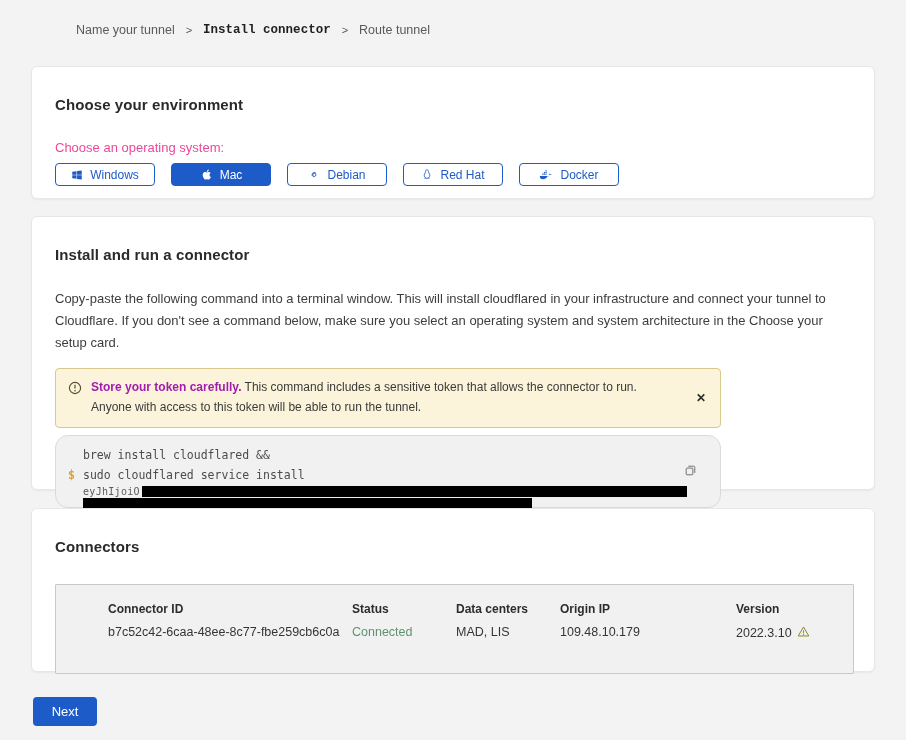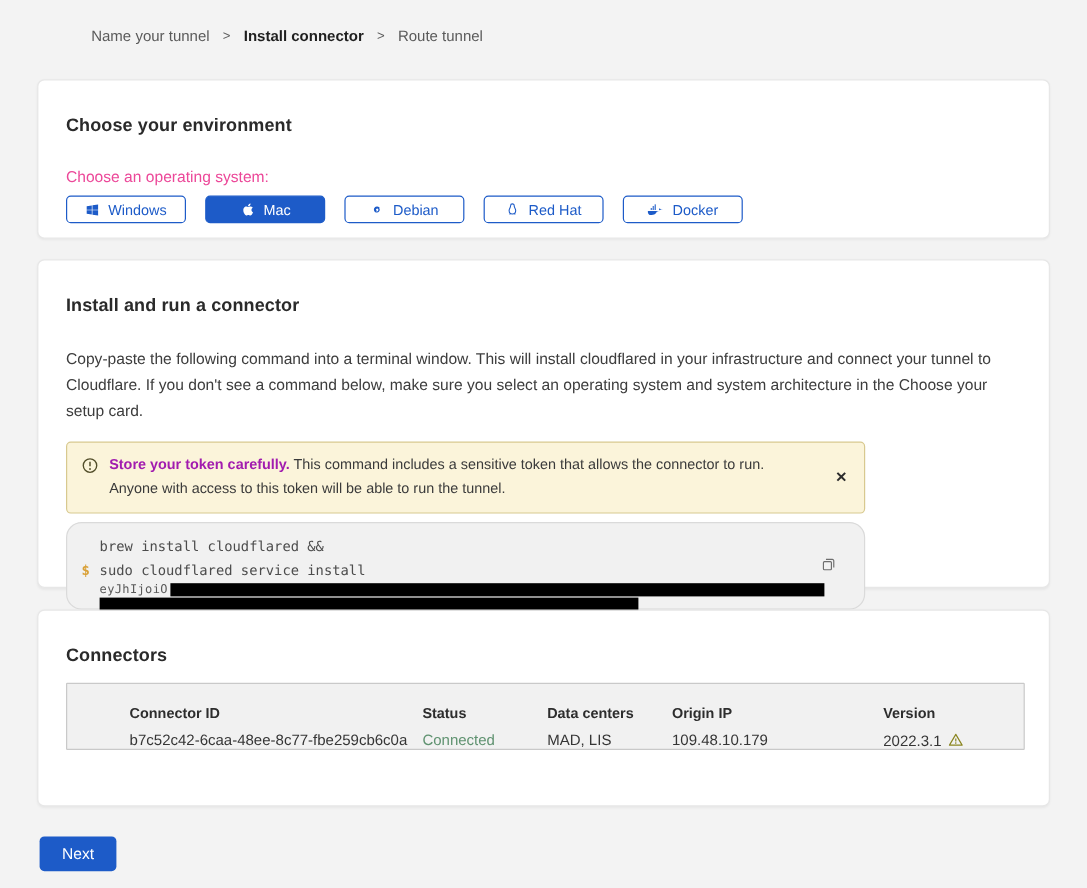--- a/index.html
+++ b/index.html
@@ -12,21 +12,21 @@
     color:#2e2e2e;
   }
 
   
   .breadcrumb {
     position:absolute; top:23px; left:36px;
     display:flex; align-items:center; gap:11px;
     font-size:12.5px; color:#5a5a5a;margin-left:40px;
   }
   .breadcrumb .crumb { cursor:default; }
-  .breadcrumb .crumb.active { font-weight:bold; color:#1f1f1f; }
+  .breadcrumb .crumb.active { font-weight:bold; color:#1f1f1f;font-family:Liberation Mono, monospace; }
   .breadcrumb .sep { color:#5a5a5a; font-size:11px; }
 
   
   .card {
     position:absolute; left:31px; width:844px;
     background:#ffffff;
     border:1px solid #e7e7e7;
     border-radius:6px;
     box-shadow:0 1px 2px rgba(0,0,0,0.05);
     padding:29px 23px;
@@ -90,21 +90,21 @@
   .redact-bar { background:#000; height:11px; display:inline-block; }
   .redact-bar.r1 { width:545px; margin-left:2px; }
   .redact-bar.r2 { width:449px; margin-left:27px; margin-top:1px; display:block; }
   .copy-btn {
     position:absolute; right:21px; top:26px;
     background:transparent; border:none; cursor:pointer; padding:2px;
   }
 
   
   .connectors-table {
-    margin-top:14px; width:799px; height:56px;
+    margin-top:29px; width:799px; height:90px;
     background:#f1f1f1; border:1px solid #c9c9c9; border-radius:1px;
     padding:17px 0 0 52px;
   }
   .tbl-row {
     display:grid;
     grid-template-columns:244px 104px 104px 176px 1fr;
   }
   .tbl-row.head { font-size:12px; font-weight:bold; color:#2d2d2d; }
   .tbl-row.vals { margin-top:9px; font-size:12.5px; color:#353535; }
   .status-connected { color:#5f9270; }
@@ -242,21 +242,21 @@
       <span>Data centers</span>
       <span>Origin IP</span>
       <span>Version</span>
     </div>
     <div class="tbl-row vals">
       <span>b7c52c42-6caa-48ee-8c77-fbe259cb6c0a</span>
       <span class="status-connected">Connected</span>
       <span>MAD, LIS</span>
       <span>109.48.10.179</span>
       <span class="version-cell">
-        <span>2022.3.1</span>
+        <span>2022.3.10</span>
         <span>
           <svg width="13" height="13" viewBox="0 0 16 16">
             <path d="M8 2.4 14.5 13.5H1.5L8 2.4z" fill="none" stroke="#8a8520" stroke-width="1.2" stroke-linejoin="round"></path>
             <line x1="8" y1="6.6" x2="8" y2="9.7" stroke="#8a8520" stroke-width="1.2"></line>
             <circle cx="8" cy="11.4" r="0.8" fill="#8a8520"></circle>
           </svg>
         </span>
       </span>
     </div>
   </div>

